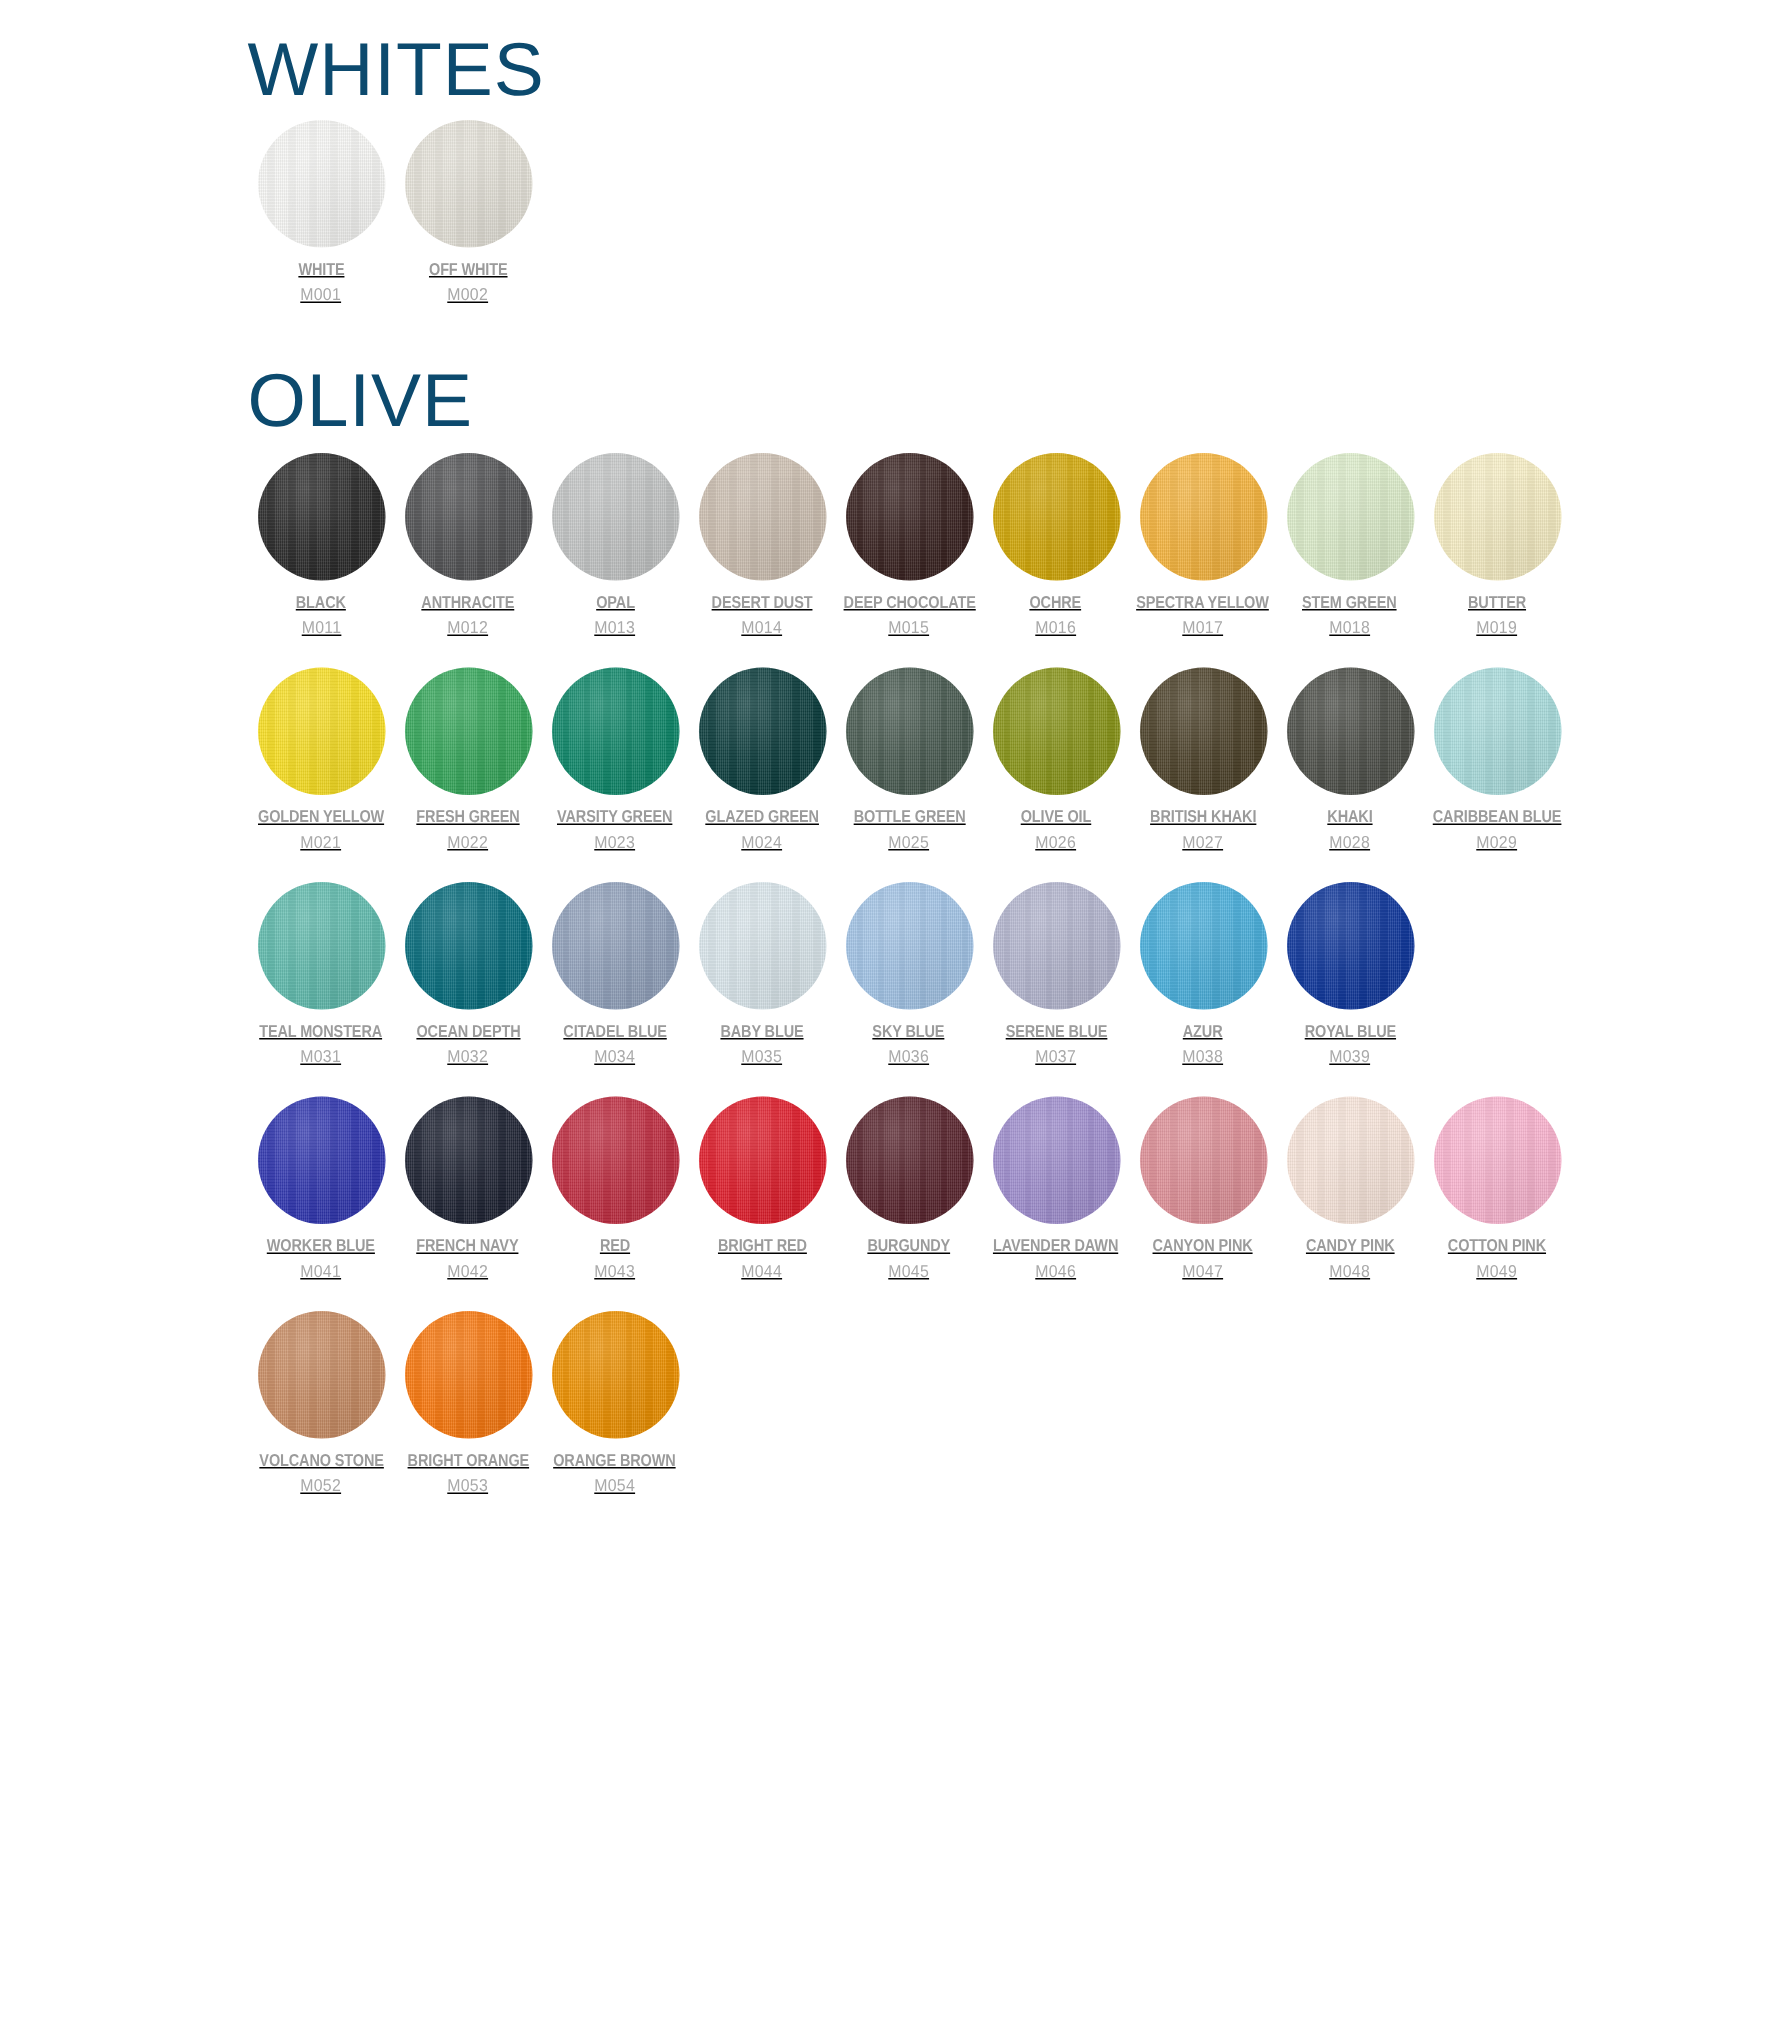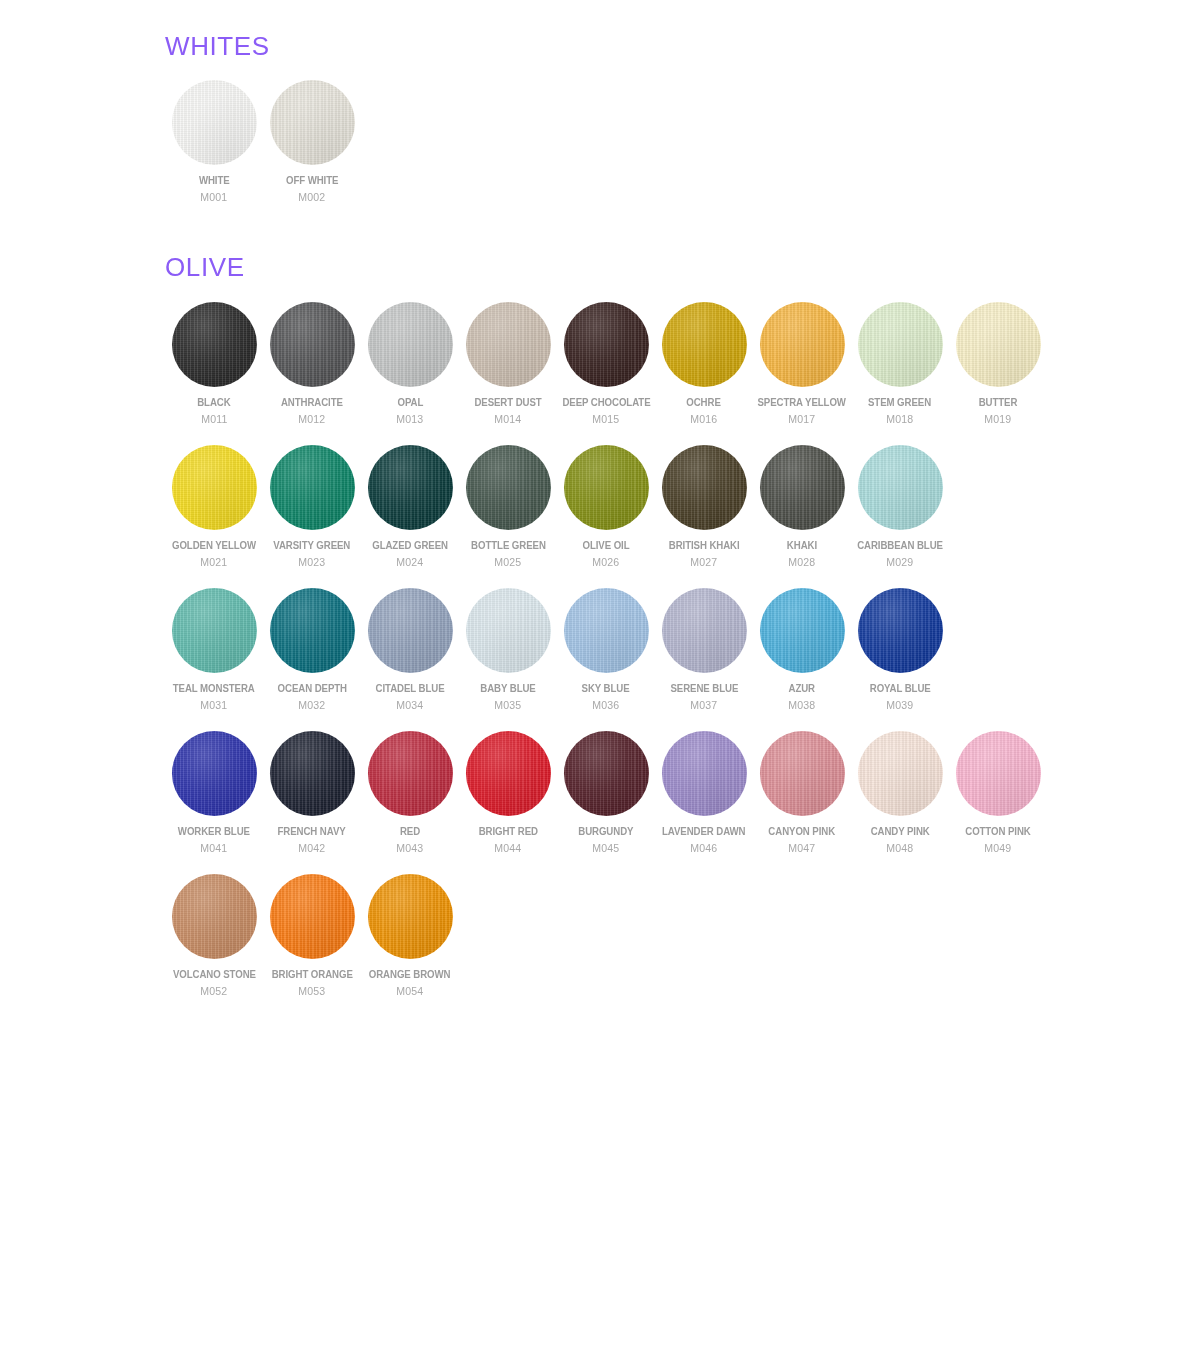--- a/index.html
+++ b/index.html
@@ -26,24 +26,24 @@
 
   
   .section {
     position: absolute;
     left: 0;
     top: 0;
   }
   .section-title {
     font-family: "Liberation Sans", sans-serif;
     font-weight: 300;
-    font-size: 26px;
+    font-size: 50px;
     line-height: 44px;
     letter-spacing: 0.6px;
-    color: #8b5cf6;
+    color: #0c4a6e;
     margin: 0 0 0 165px;
     padding: 0;
     white-space: nowrap;
   }
 
   
   .swatch-grid {
     margin-left: 165px;
     display: flex;
     flex-wrap: wrap;
@@ -53,20 +53,21 @@
     display: flex;
     flex-wrap: nowrap;
   }
 
   .swatch-cell {
     width: 98px;
     box-sizing: border-box;
     display: flex;
     flex-direction: column;
     align-items: center;
+    text-decoration: underline;
   }
 
   .swatch-disc {
     width: 85px;
     height: 85px;
     border-radius: 50%;
     position: relative;
     overflow: hidden;
     background-color: #ccc;
   }
@@ -215,20 +216,25 @@
             <div class="swatch-code">M019</div>
           </div>
         </div>
         <div class="swatch-row">
           <div class="swatch-cell">
             <div class="swatch-disc" style="background-color: rgb(245, 220, 34);"></div>
             <div class="swatch-name">GOLDEN YELLOW</div>
             <div class="swatch-code">M021</div>
           </div>
           <div class="swatch-cell">
+            <div class="swatch-disc" style="background-color: rgb(53, 165, 90);"></div>
+            <div class="swatch-name">FRESH GREEN</div>
+            <div class="swatch-code">M022</div>
+          </div>
+          <div class="swatch-cell">
             <div class="swatch-disc" style="background-color: rgb(13, 133, 103);"></div>
             <div class="swatch-name">VARSITY GREEN</div>
             <div class="swatch-code">M023</div>
           </div>
           <div class="swatch-cell">
             <div class="swatch-disc" style="background-color: rgb(11, 60, 60);"></div>
             <div class="swatch-name">GLAZED GREEN</div>
             <div class="swatch-code">M024</div>
           </div>
           <div class="swatch-cell">

